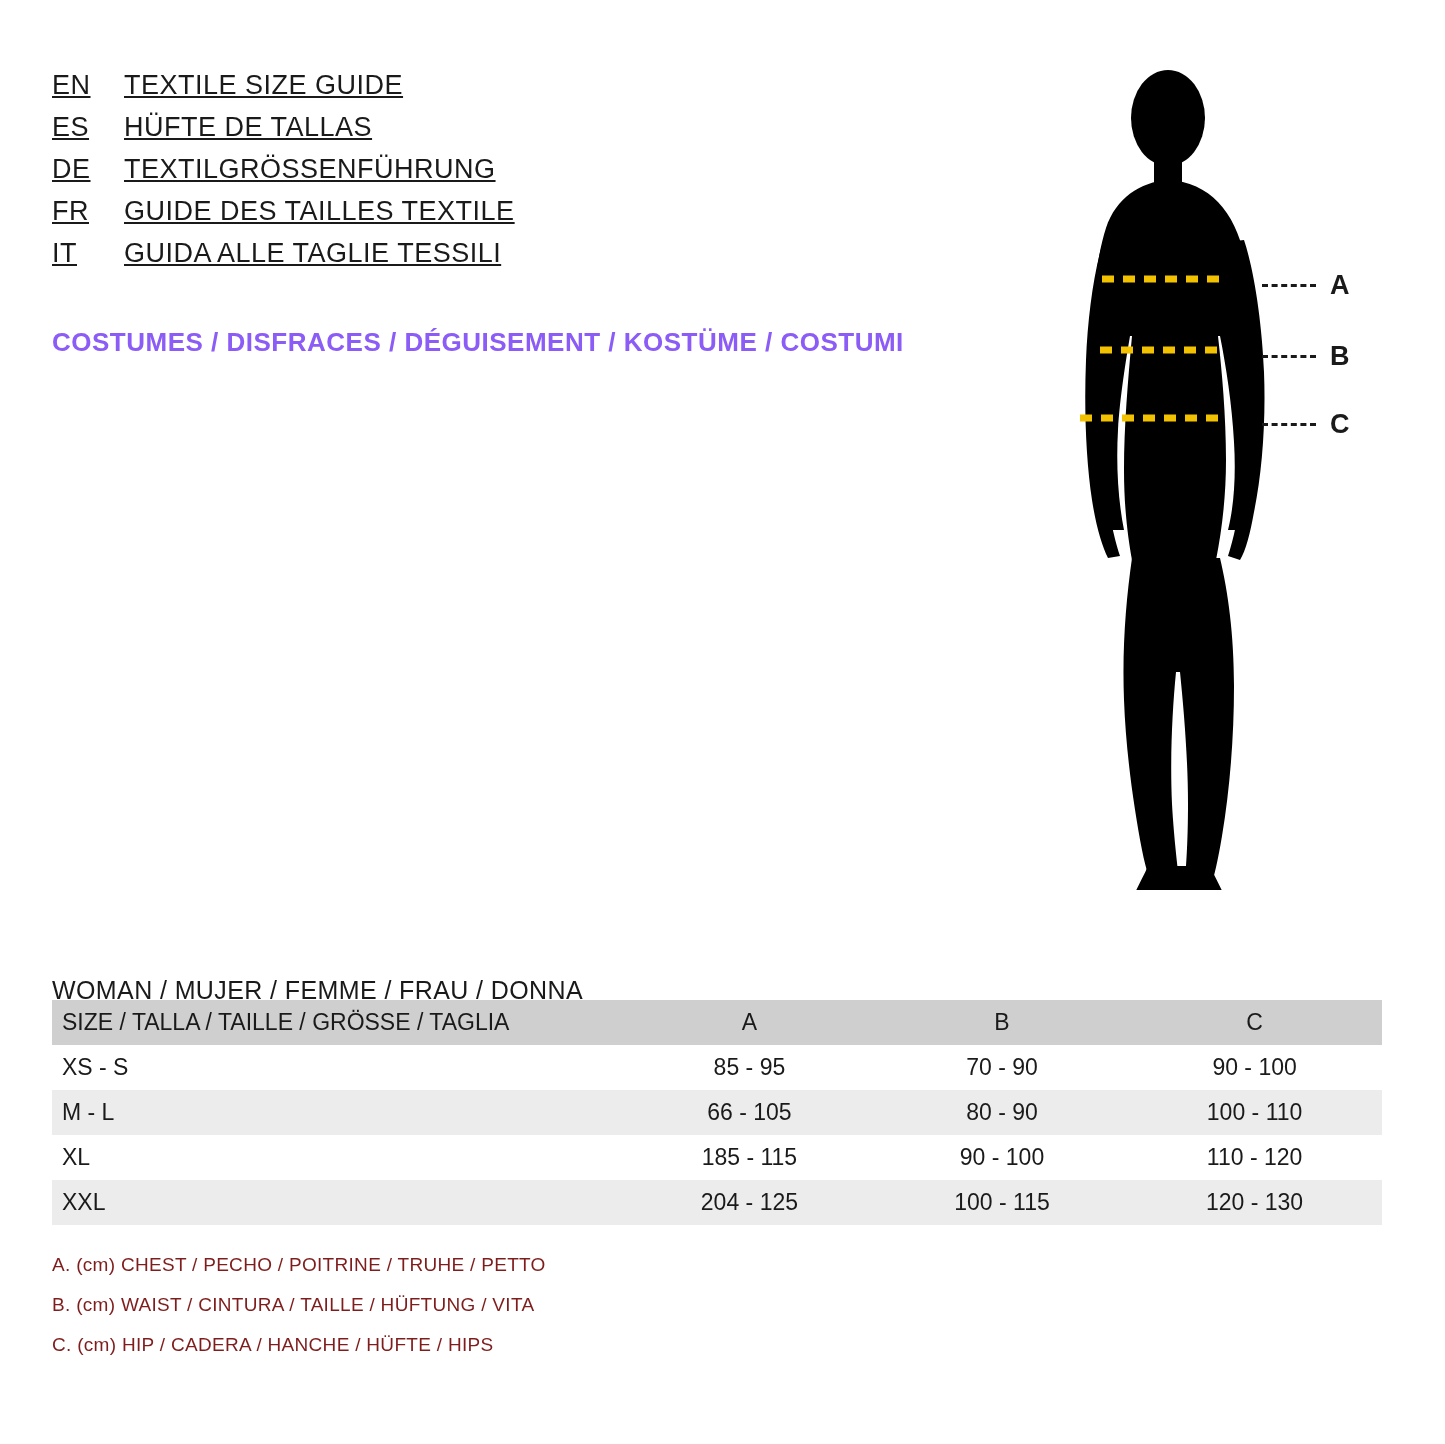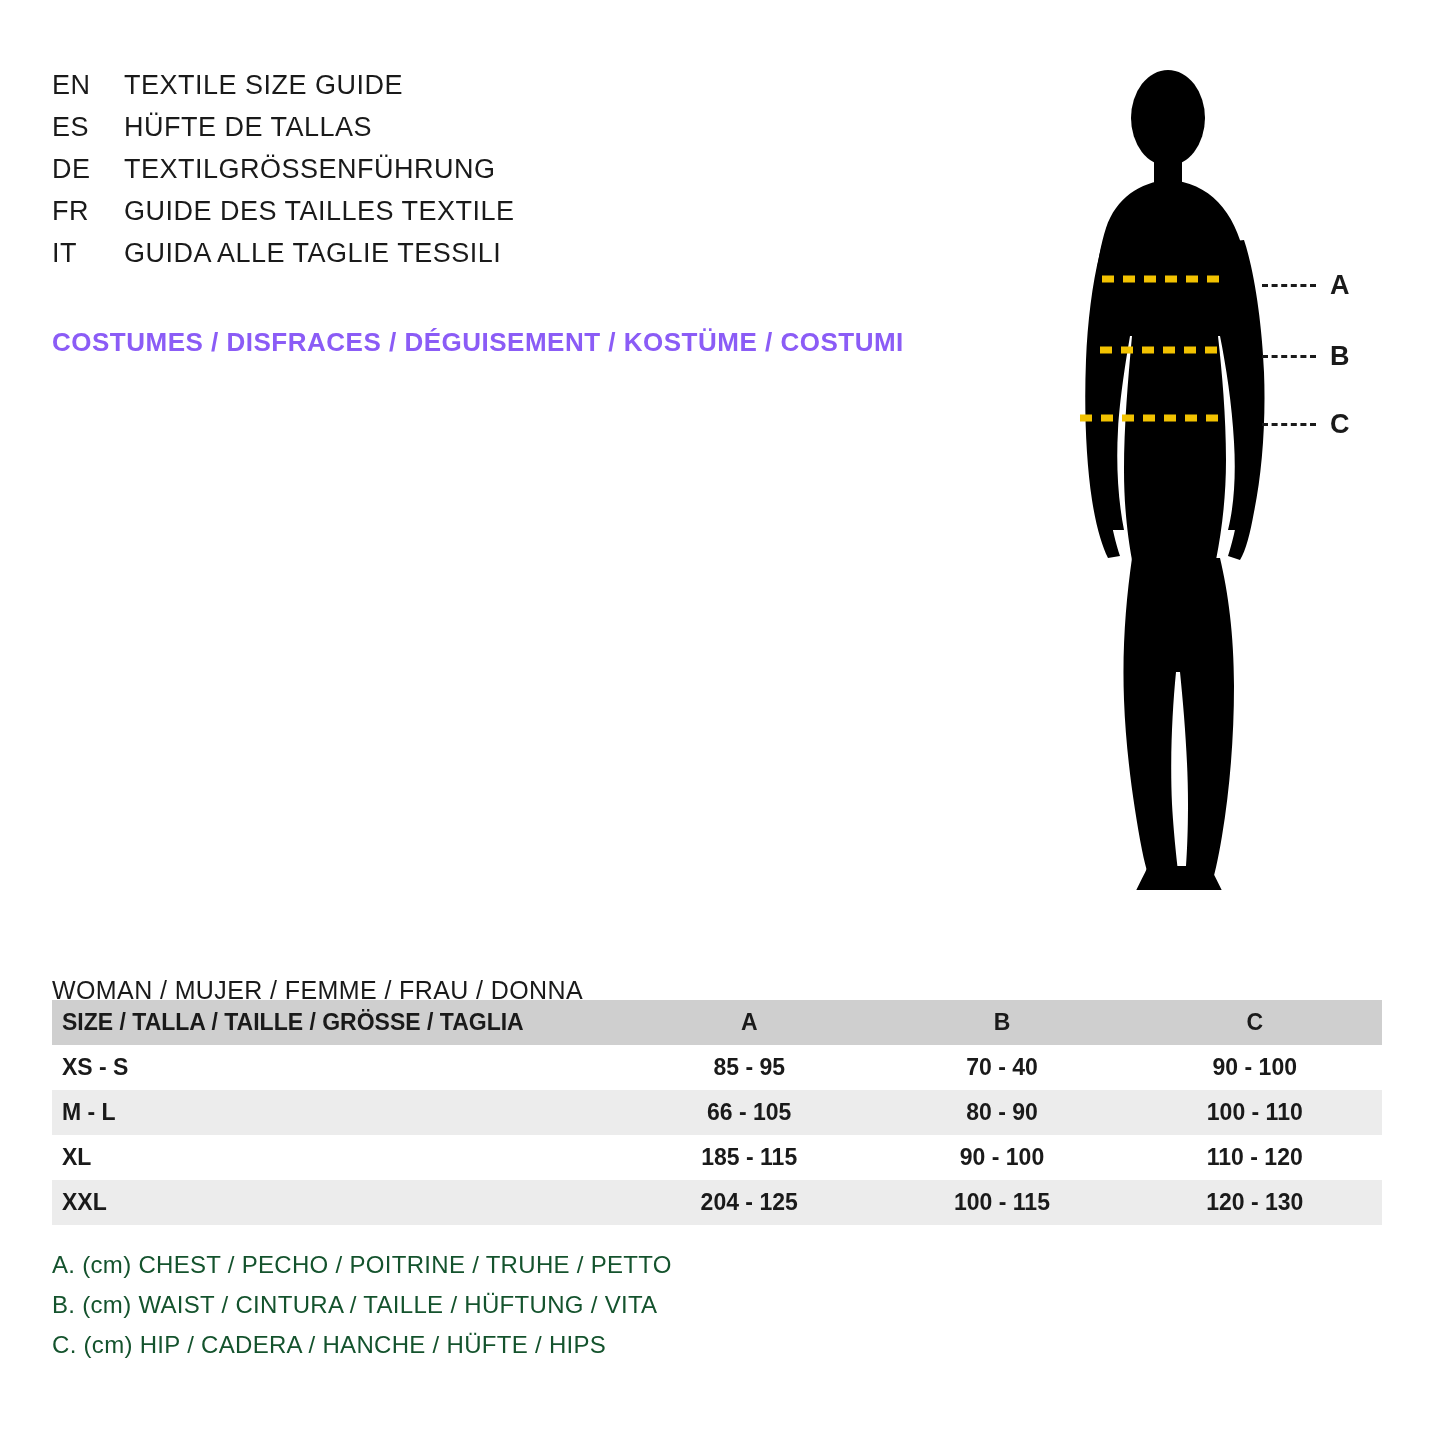--- a/index.html
+++ b/index.html
@@ -20,20 +20,21 @@
   .lang-block {
     position: absolute;
     left: 52px;
     top: 70px;
     width: 950px;
   }
   .lang-row {
     display: flex;
     align-items: baseline;
     height: 42px;
+    text-decoration: underline;
   }
   .lang-code {
     width: 72px;
     font-size: 27px;
     letter-spacing: 0.5px;
     color: #1a1a1a;
   }
   .lang-text {
     font-size: 27px;
     letter-spacing: 0.5px;
@@ -94,21 +95,21 @@
     left: 52px;
     top: 1000px;
     width: 1330px;
     border-collapse: collapse;
     font-size: 23px;
     color: #1a1a1a;
   }
   table.size-table th,
   table.size-table td {
     padding: 9px 0 9px 0;
-    font-weight: bold;
+    font-weight: normal;
     text-align: center;
   }
   table.size-table th:first-child,
   table.size-table td:first-child {
     text-align: left;
     padding-left: 10px;
     width: 560px;
   }
   table.size-table thead tr {
     background: #cfcfcf;
@@ -121,24 +122,24 @@
   }
 
   
   .legend {
     position: absolute;
     left: 52px;
     top: 1245px;
     width: 1000px;
   }
   .legend-line {
-    font-size: 24px;
+    font-size: 19px;
     letter-spacing: 0.3px;
     line-height: 40px;
-    color: #14532d;
+    color: #7f1d1d;
   }
 </style>
 </head>
 <body>
 
 <div class="lang-block">
   <div class="lang-row">
     <span class="lang-code">EN</span>
     <span class="lang-text">TEXTILE SIZE GUIDE</span>
   </div>
@@ -252,21 +253,21 @@
       <th>SIZE / TALLA / TAILLE / GRÖSSE / TAGLIA</th>
       <th>A</th>
       <th>B</th>
       <th>C</th>
     </tr>
   </thead>
   <tbody>
     <tr>
       <td>XS - S</td>
       <td>85 - 95</td>
-      <td>70 - 40</td>
+      <td>70 - 90</td>
       <td>90 - 100</td>
     </tr>
     <tr>
       <td>M - L</td>
       <td>66 - 105</td>
       <td>80 - 90</td>
       <td>100 - 110</td>
     </tr>
     <tr>
       <td>XL</td>

